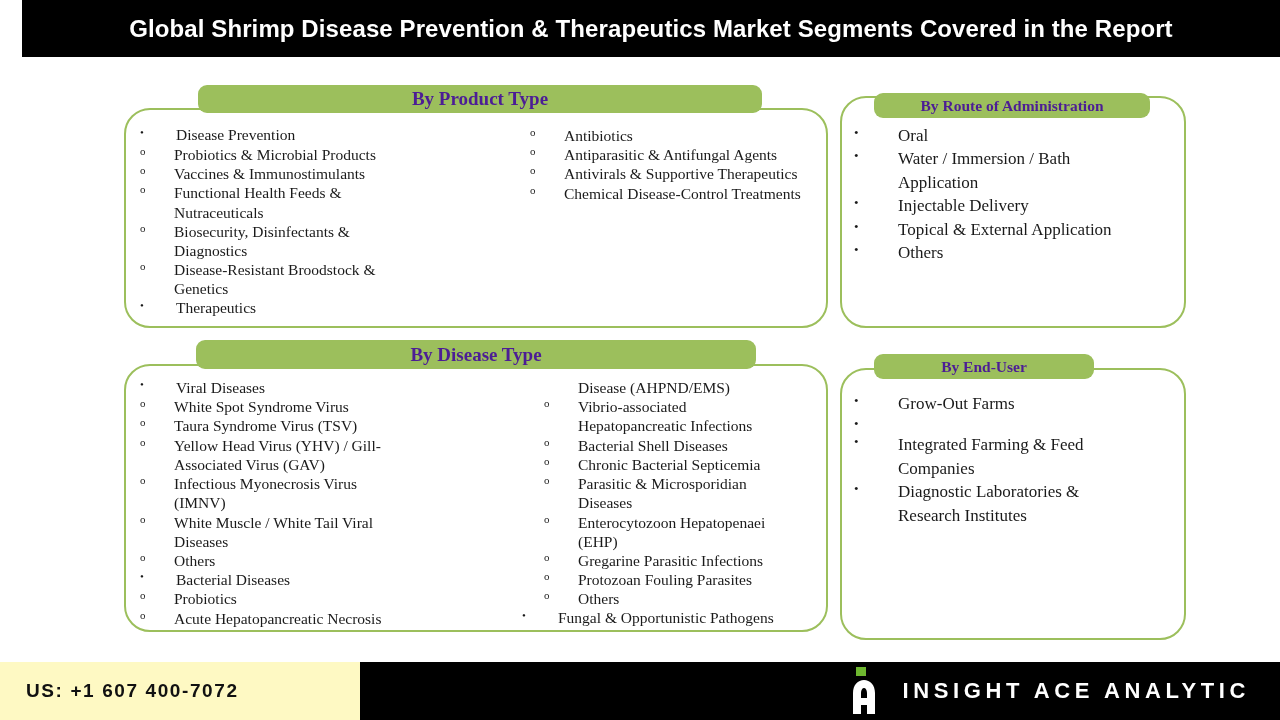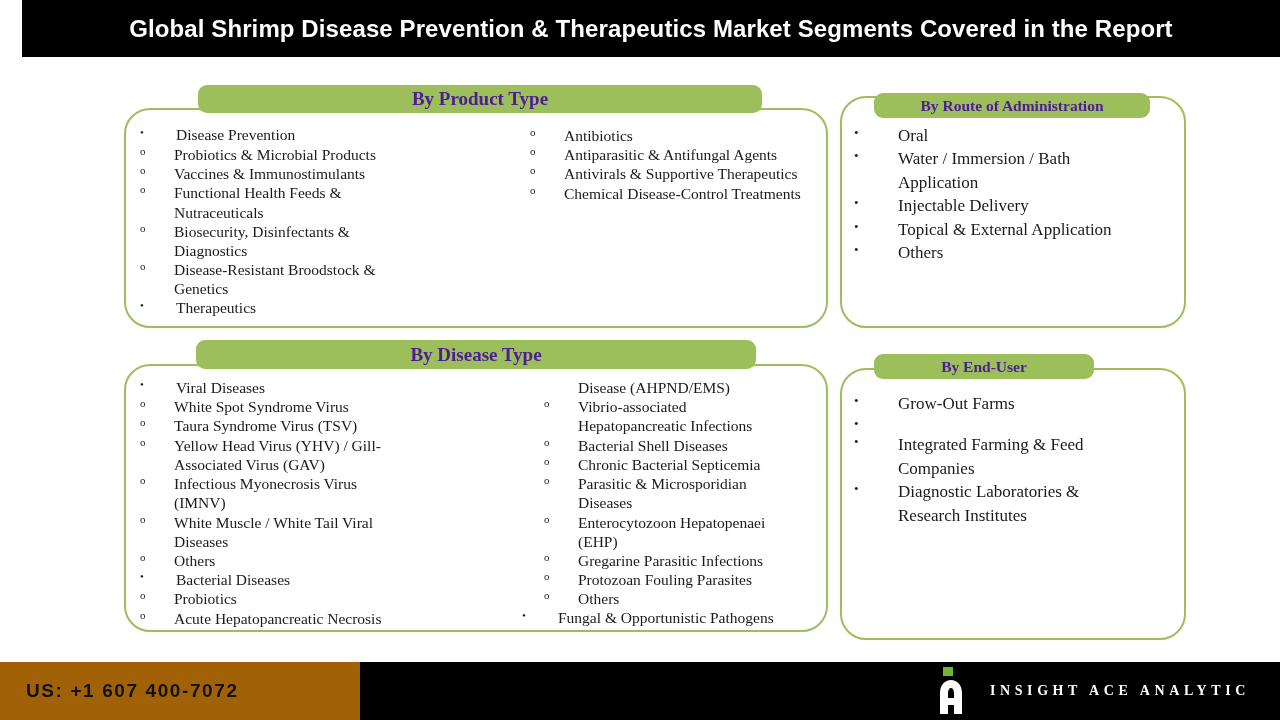--- a/index.html
+++ b/index.html
@@ -206,21 +206,21 @@
     top: 662px;
     width: 1280px;
     height: 58px;
   }
   #footer-phone {
     position: absolute;
     left: 0;
     top: 0;
     width: 360px;
     height: 58px;
-    background: #a16207;
+    background: #fef9c3;
     display: flex;
     align-items: center;
   }
   #footer-phone-text {
     margin-left: 26px;
     color: #111111;
     font-family: "Liberation Sans", "DejaVu Sans", sans-serif;
     font-weight: bold;
     font-size: 19px;
     letter-spacing: 1.6px;
@@ -239,23 +239,23 @@
   }
   #brand-logo {
     position: relative;
     width: 44px;
     height: 48px;
     margin-right: 16px;
     flex: 0 0 auto;
   }
   #brand-name {
     color: #ffffff;
-    font-family: Liberation Serif, serif;
+    font-family: Liberation Sans, sans-serif;
     font-weight: bold;
-    font-size: 14px;
+    font-size: 22px;
     letter-spacing: 4.6px;
     margin-right: 30px;
     white-space: nowrap;
   }
 </style>
 </head>
 <body>
 
 <div id="title-bar">
   <div id="title-text">Global Shrimp Disease Prevention &amp; Therapeutics Market Segments Covered in the Report</div>

